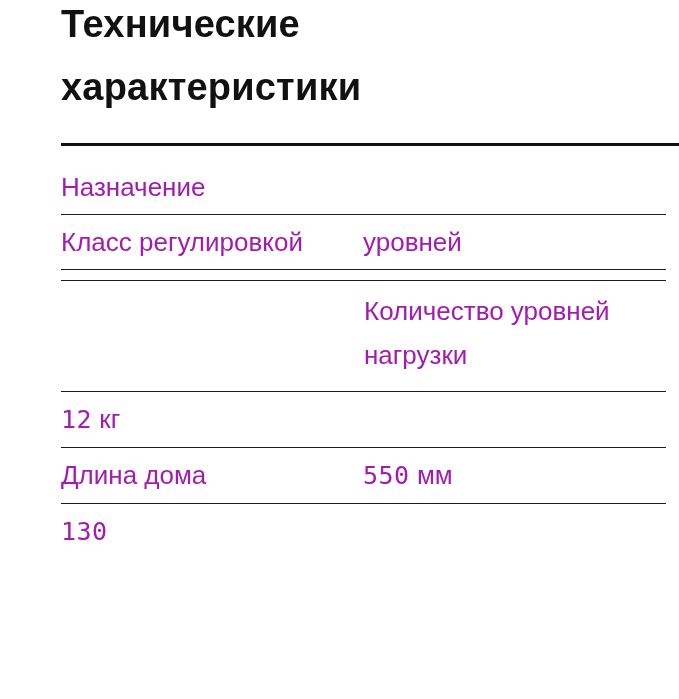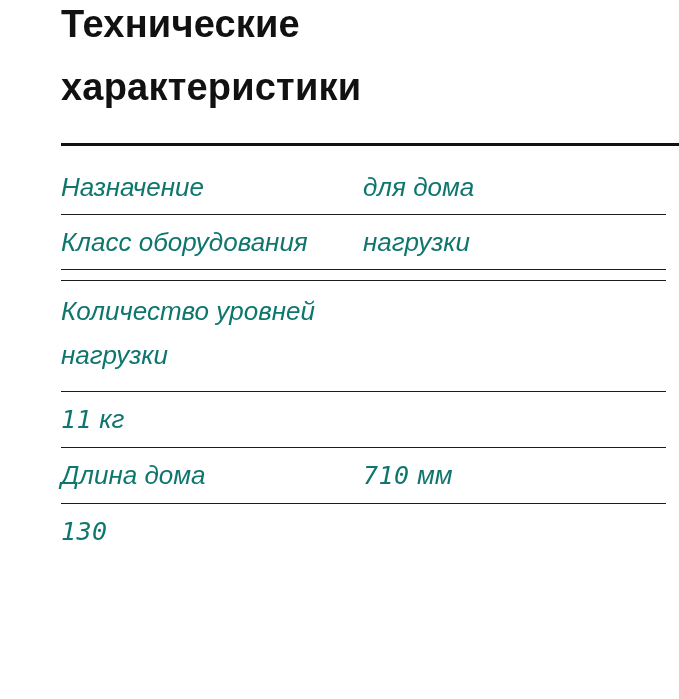--- a/index.html
+++ b/index.html
@@ -31,73 +31,71 @@
     border-top: 3px solid #121212;
   }
   .spec-row {
     display: flex;
     margin-right: 19px;              
     border-bottom: 1.5px solid #1c1c1c;
     padding: 5px 0;
   }
   .spec-row:first-child { padding-top: 19px; }
   .spec-row:last-child { border-bottom: none; }
-  .spec-row.tall { padding: 8px 0 14px; }
+  .spec-row.tall { padding: 8px 0 14px; justify-content: flex-end; }
   .spec-label {
     flex: 0 0 302px;
     width: 302px;
     padding-right: 10px;
   }
   .spec-label, .spec-value {
     font-size: 26px;
     line-height: 44px;
-    color: #0f766e;
-    font-style: italic;
+    color: #a21caf;
   }
   .spec-value { flex: 1; }
   
   .num {
     font-family: "DejaVu Sans Mono", monospace;
     font-size: 25px;
     letter-spacing: 0.5px;
   }
 </style>
 </head>
 <body>
 
 <div class="screen">
   <h1 class="page-title">Технические характеристики</h1>
 
   <div class="specs">
 
     <div class="spec-row">
       <div class="spec-label">Назначение</div>
-      <div class="spec-value">для дома</div>
     </div>
 
 
     <div class="spec-row">
-      <div class="spec-label">Класс оборудования</div>
-      <div class="spec-value">нагрузки</div>
+      <div class="spec-label">Класс регулировкой</div>
+      <div class="spec-value">уровней</div>
     </div>
 
     <div class="spec-row">
     </div>
 
     <div class="spec-row tall">
       <div class="spec-label">Количество уровней нагрузки</div>
     </div>
 
     <div class="spec-row">
-      <div class="spec-value"><span class="num">11</span> кг</div>
+      <div class="spec-value"><span class="num">12</span> кг</div>
     </div>
 
     <div class="spec-row">
       <div class="spec-label">Длина дома</div>
-      <div class="spec-value"><span class="num">710</span> мм</div>
+      <div class="spec-value"><span class="num">550</span> мм</div>
     </div>
 
     <div class="spec-row">
       <div class="spec-value"><span class="num">130</span></div>
     </div>
 
   </div>
 </div>
 
 </body></html>

